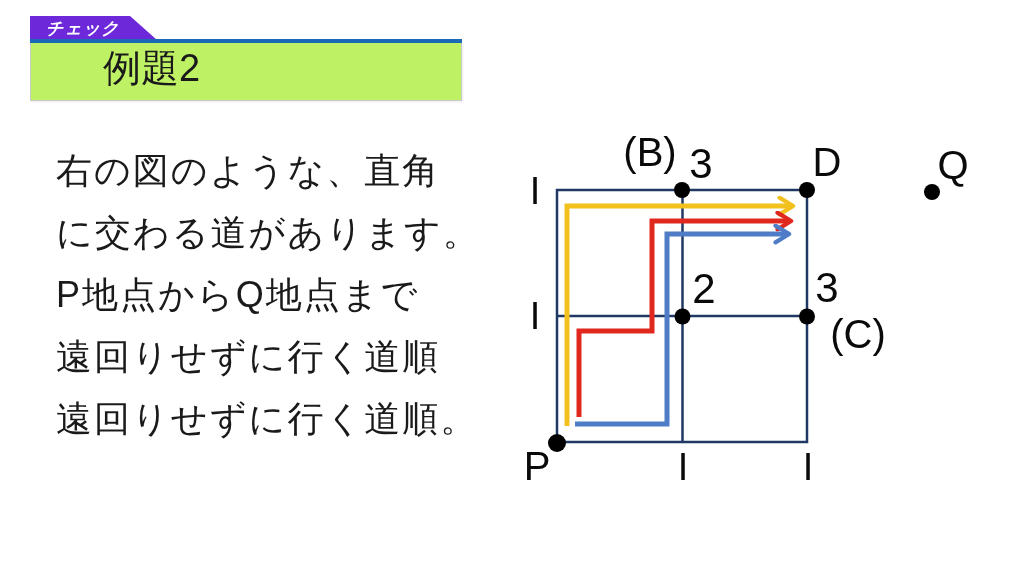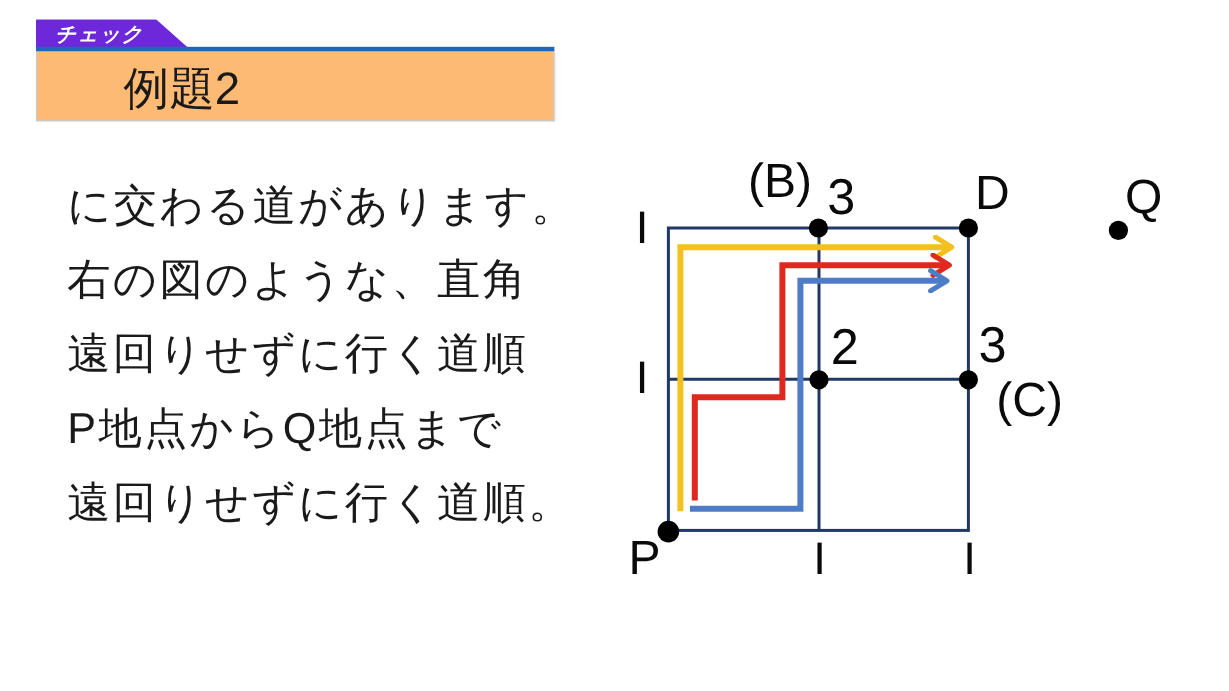--- a/index.html
+++ b/index.html
@@ -6,22 +6,22 @@
   body{width:1024px;height:576px;position:relative;overflow:hidden;
        font-family:"Liberation Sans", sans-serif;color:#111;}
   .slide{position:absolute;inset:0;background:#ffffff;}
 
   
   .check-tab{position:absolute;left:30px;top:16px;width:127px;height:24px;
              background:#6d28d9;clip-path:polygon(0 0,100px 0,127px 100%,0 100%);
              display:flex;align-items:flex-end;padding-left:16px;box-sizing:border-box;}
   .check-tab span{color:#ffffff;font-style:italic;font-size:17px;font-weight:bold;letter-spacing:1px;}
   .header-rule{position:absolute;left:30px;top:39px;width:432px;height:4px;background:#1B69B7;}
-  .title-box{position:absolute;left:30px;top:43px;width:430px;height:57px;background:#fdba74;
-             border:1px solid #c9c9c9;border-top:none;display:flex;align-items:flex-end;
+  .title-box{position:absolute;left:30px;top:43px;width:430px;height:57px;background:#bef264;
+             border:1px solid #c9c9c9;border-top:none;display:flex;align-items:flex-start;
              box-shadow:1px 1px 2px rgba(0,0,0,0.08);}
   .title-box .title{font-size:38px;padding-left:72px;color:#1a1a1a;}
 
   
   .problem{position:absolute;left:56px;top:140px;width:430px;
            font-size:36px;line-height:62px;letter-spacing:2px;color:#1a1a1a;}
 
   
   .dsvg{position:absolute;left:0;top:0;width:1024px;height:576px;}
   .gline{fill:none;stroke-width:2.5px;}
@@ -37,24 +37,24 @@
 
   <div class="check-tab">
     <span>チェック</span>
   </div>
   <div class="header-rule"></div>
   <div class="title-box">
     <span class="title">例題2</span>
   </div>
 
   <div class="problem">
+    <div>右の図のような、直角</div>
     <div>に交わる道があります。</div>
-    <div>右の図のような、直角</div>
+    <div>P地点からQ地点まで</div>
     <div>遠回りせずに行く道順</div>
-    <div>P地点からQ地点まで</div>
     <div>遠回りせずに行く道順。</div>
   </div>
 
   <svg class="dsvg" viewBox="0 0 1024 576">
     <defs>
       <marker id="ah-y" viewBox="0 0 10 10" refX="6" refY="5" markerWidth="4.2" markerHeight="4.2" orient="auto">
         <path d="M1 1 L7.5 5 L1 9" fill="none" stroke-width="2" stroke-linecap="round" stroke-linejoin="round" stroke="#F2C11E"></path>
       </marker>
       <marker id="ah-r" viewBox="0 0 10 10" refX="6" refY="5" markerWidth="4.2" markerHeight="4.2" orient="auto">
         <path d="M1 1 L7.5 5 L1 9" fill="none" stroke-width="2" stroke-linecap="round" stroke-linejoin="round" stroke="#E0281E"></path>

